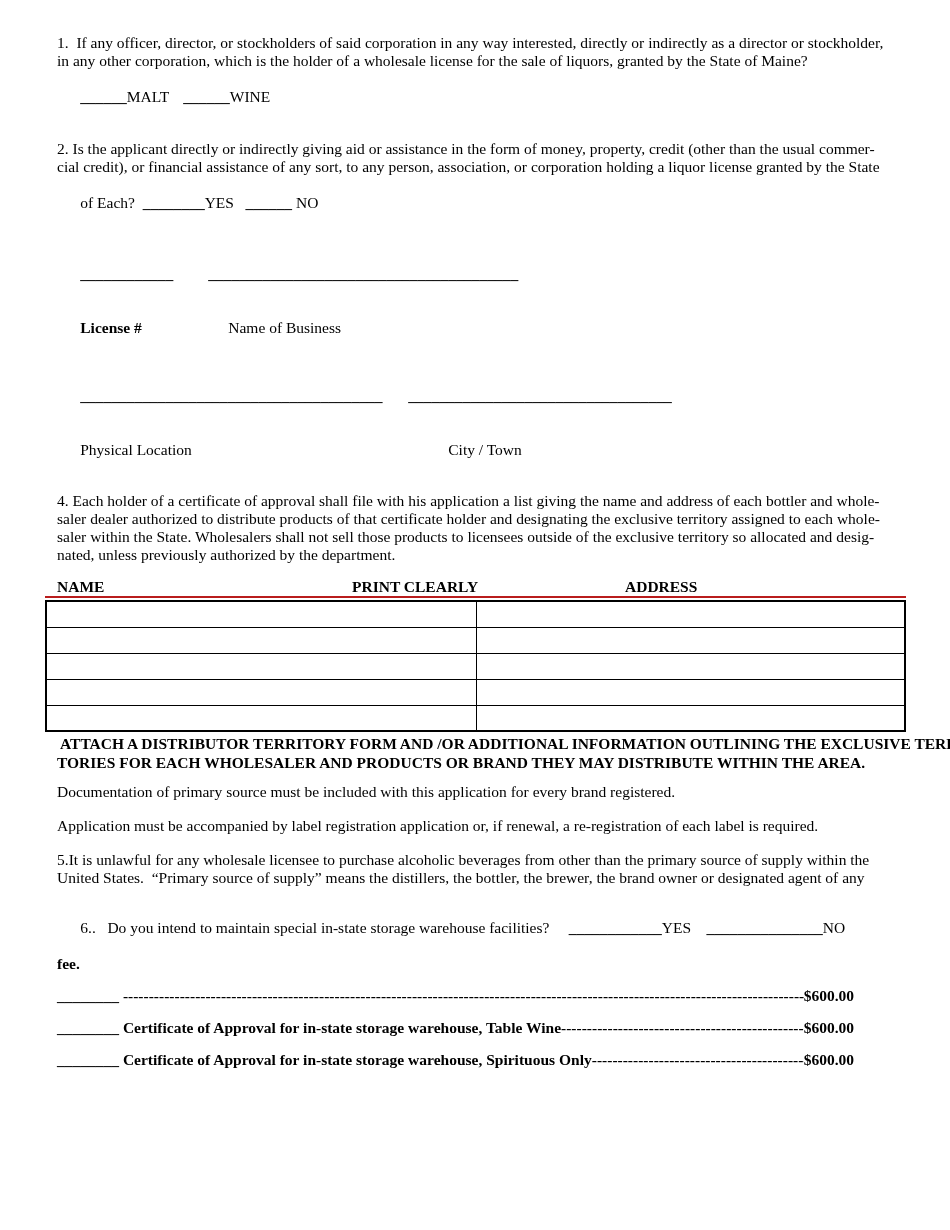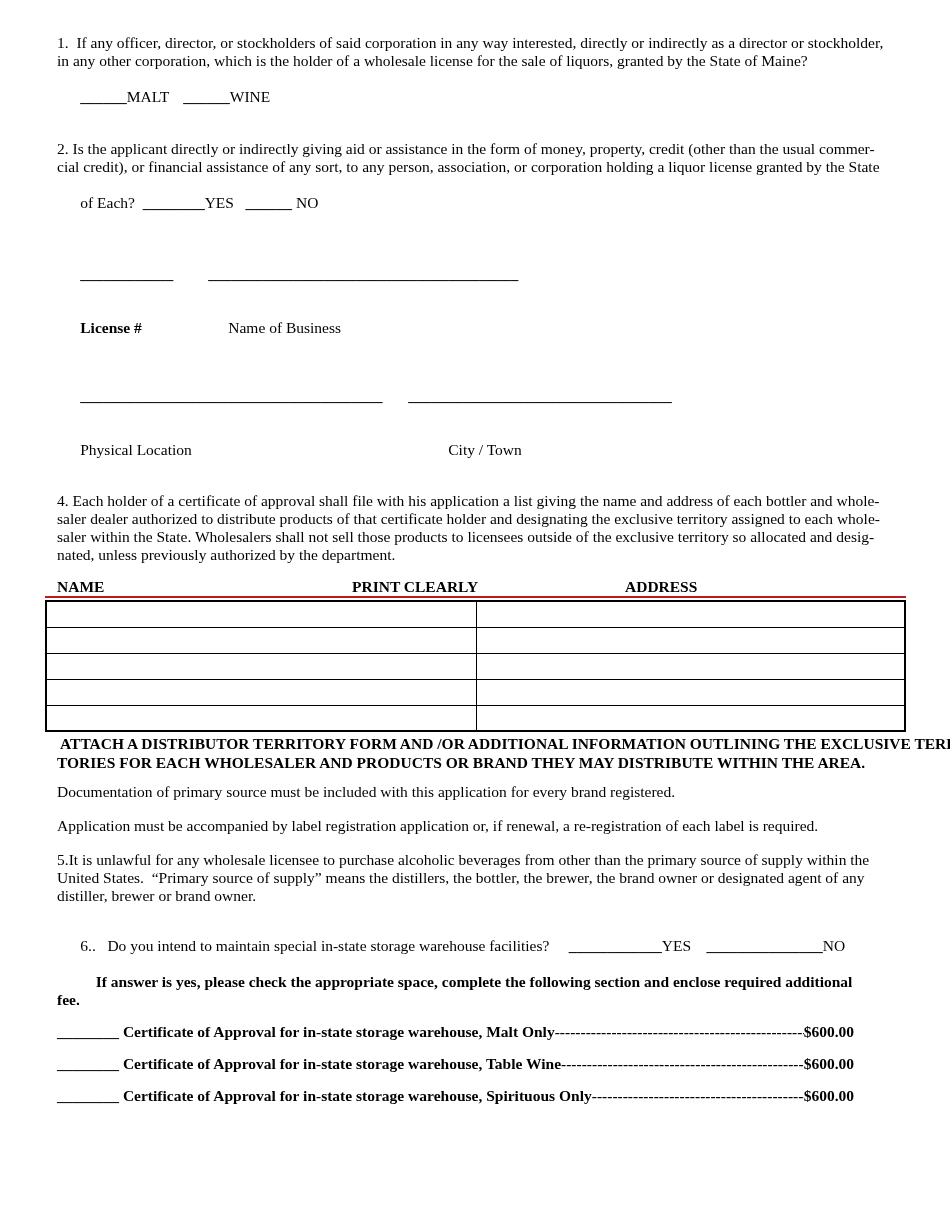--- a/index.html
+++ b/index.html
@@ -134,34 +134,31 @@
     <div class="line"> ATTACH A DISTRIBUTOR TERRITORY FORM AND /OR ADDITIONAL INFORMATION OUTLINING THE EXCLUSIVE TERRI-</div>
     <div class="line">TORIES FOR EACH WHOLESALER AND PRODUCTS OR BRAND THEY MAY DISTRIBUTE WITHIN THE AREA.</div>
   </div>
 
   <div class="line mt11">Documentation of primary source must be included with this application for every brand registered.</div>
   <div class="line mt16">Application must be accompanied by label registration application or, if renewal, a re-registration of each label is required.</div>
 
   <div class="mt16">
     <div class="line">5.It is unlawful for any wholesale licensee to purchase alcoholic beverages from other than the primary source of supply within the</div>
     <div class="line">United States.  “Primary source of supply” means the distillers, the bottler, the brewer, the brand owner or designated agent of any</div>
-    <div class="line">distiller, brewer or brand owner.</div>
   </div>
 
   <div class="mt14">
     <div class="line">
       <span>6..   Do you intend to maintain special in-state storage warehouse facilities?     </span><span class="blank">____________</span><span>YES</span><span>    </span><span class="blank">_______________</span><span>NO</span>
     </div>
-    <div class="line b">          If answer is yes, please check the appropriate space, complete the following section and enclose required additional</div>
     <div class="line b">fee.</div>
   </div>
 
   <div class="cert">
     <span class="blank">________ </span>
-      <span>Certificate of Approval for in-state storage warehouse, Malt Only</span>
       <span class="leader">------------------------------------------------------------------------------------------------------------------------------------------------------</span>
       <span class="amount">$600.00</span>
   </div>
   <div class="cert">
     <span class="blank">________ </span>
       <span>Certificate of Approval for in-state storage warehouse, Table Wine </span>
       <span class="leader">------------------------------------------------------------------------------------------------------------------------------------------------------</span>
       <span class="amount">$600.00</span>
   </div>
   <div class="cert">

